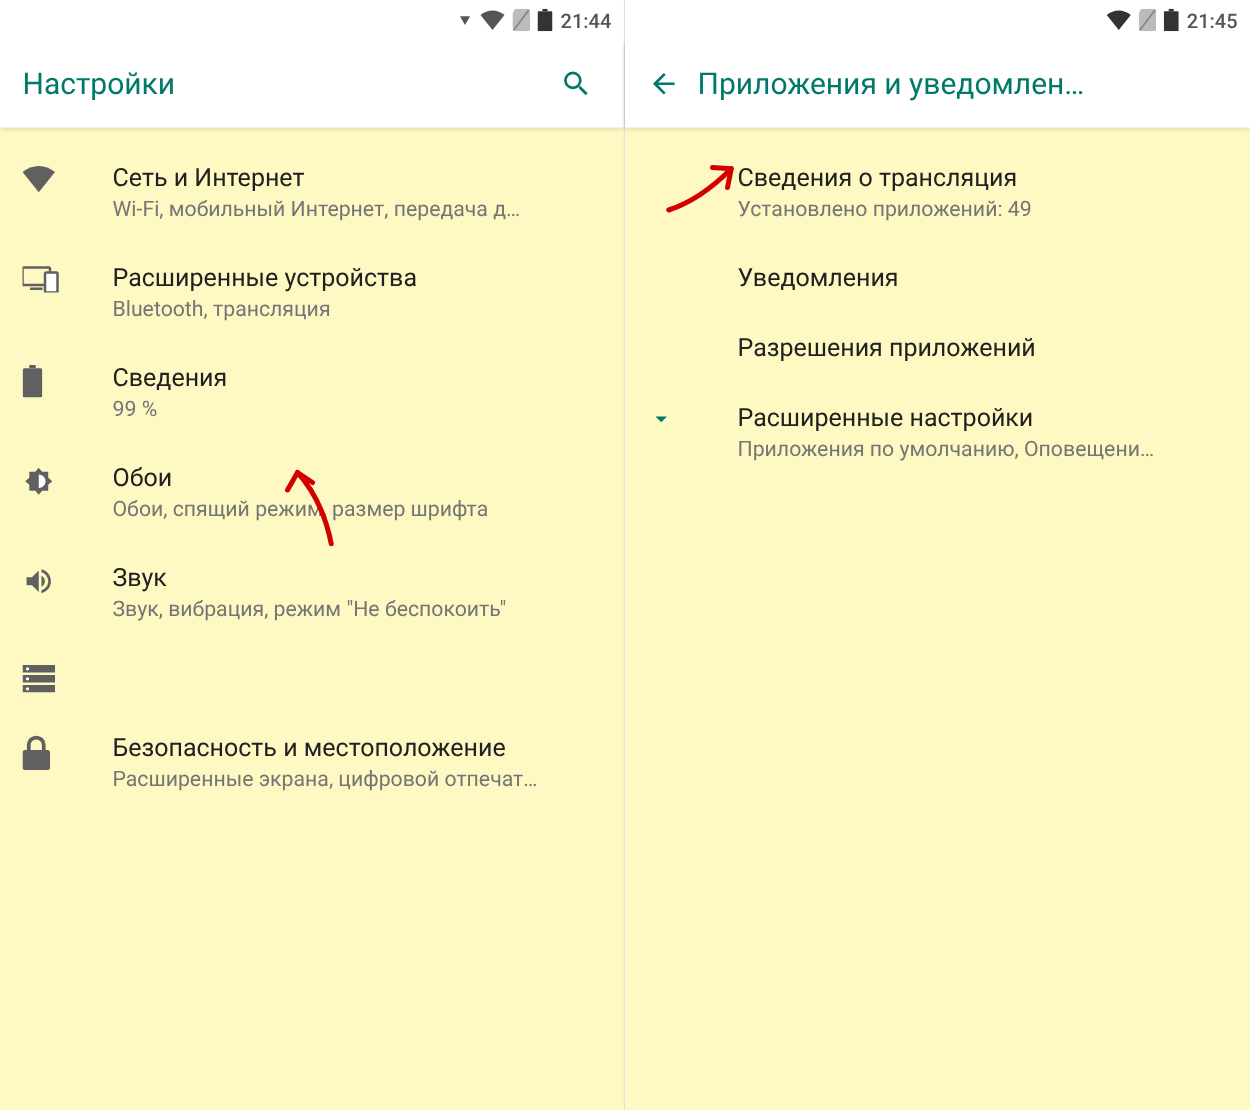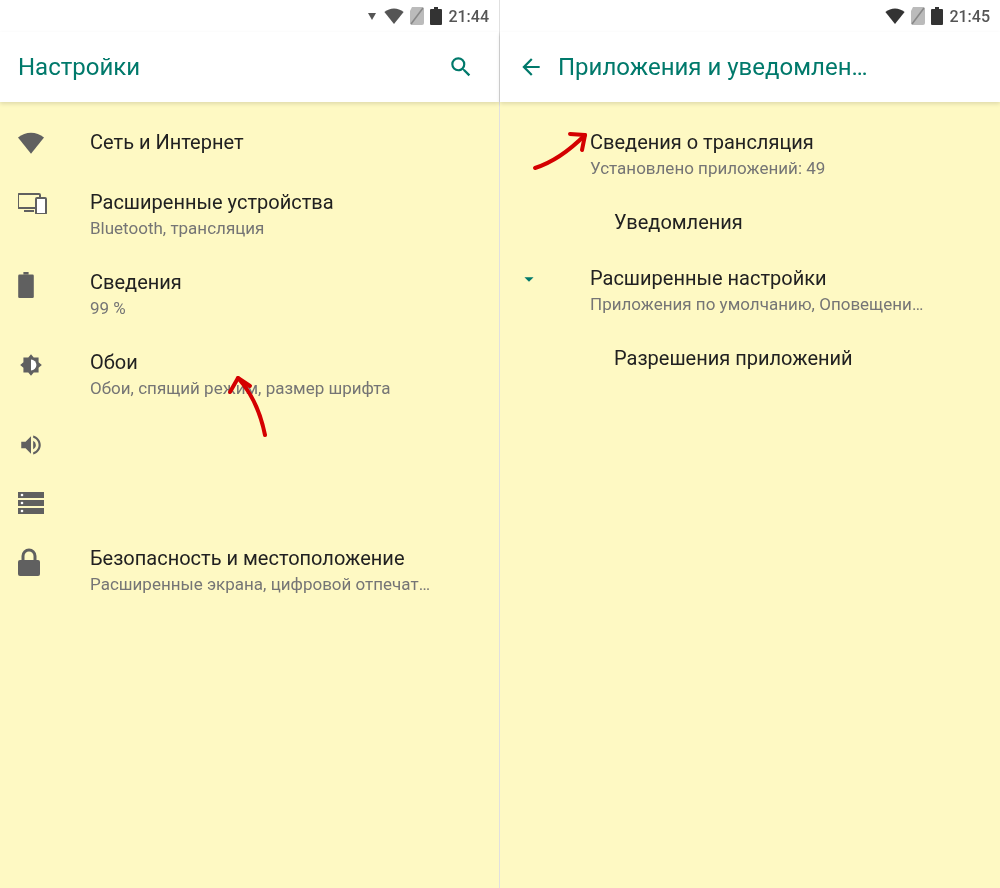--- a/index.html
+++ b/index.html
@@ -101,21 +101,21 @@
     overflow: hidden;
     text-overflow: ellipsis;
   }
   .item .secondary {
     font-size: 17px;
     color: #757575;
     white-space: nowrap;
     overflow: hidden;
     text-overflow: ellipsis;
   }
-  .item.no-sub .primary { margin-bottom: 0; margin-left: 24px; }
+  .item.no-sub .primary { margin-bottom: 0; }
   .item.expand .icon { color: #00796b; }
   .item.expand .icon svg { fill: #00796b; }
   .arrow-annotation {
     position: absolute;
     pointer-events: none;
     z-index: 10;
   }
 </style>
 </head>
 <body>
@@ -149,20 +149,21 @@
   <div class="list">
 
     <div class="item">
       <div class="icon">
         <svg width="26" height="22" viewBox="0 0 24 20">
             <path d="M12 20 L24 5 C17 -1 7 -1 0 5 Z"></path>
           </svg>
       </div>
       <div class="texts">
         <div class="primary">Сеть и Интернет</div>
+        <div class="secondary">Wi-Fi, мобильный Интернет, передача д…</div>
       </div>
     </div>
 
     <div class="item">
       <div class="icon">
         <svg width="30" height="22" viewBox="0 0 30 22">
             <rect x="0" y="2" width="22" height="14" rx="1" fill="none" stroke="#606060" stroke-width="2"></rect>
             <rect x="18" y="6" width="10" height="16" rx="1" fill="#fff" stroke="#606060" stroke-width="2"></rect>
             <rect x="6" y="18" width="10" height="2" fill="#606060"></rect>
           </svg>
@@ -198,20 +199,24 @@
         <div class="primary">Обои</div>
         <div class="secondary">Обои, спящий режим, размер шрифта</div>
       </div>
     </div>
 
     <div class="item">
       <div class="icon">
         <svg width="26" height="26" viewBox="0 0 24 24">
             <path d="M3 9v6h4l5 5V4L7 9H3zm13.5 3A4.5 4.5 0 0 0 14 7.97v8.05c1.48-.73 2.5-2.25 2.5-4.02zM14 3.23v2.06c2.89.86 5 3.54 5 6.71s-2.11 5.85-5 6.71v2.06c4.01-.91 7-4.49 7-8.77s-2.99-7.86-7-8.77z"></path>
           </svg>
+      </div>
+      <div class="texts">
+        <div class="primary">Звук</div>
+        <div class="secondary">Звук, вибрация, режим "Не беспокоить"</div>
       </div>
     </div>
 
     <div class="item">
       <div class="icon">
         <svg width="26" height="22" viewBox="0 0 26 22">
             <rect x="0" y="0" width="26" height="6"></rect>
             <rect x="0" y="8" width="26" height="6"></rect>
             <rect x="0" y="16" width="26" height="6"></rect>
             <circle cx="4" cy="3" r="1.3" fill="#fff"></circle>
@@ -277,36 +282,36 @@
       </div>
     </div>
 
     <div class="item no-sub">
       <div class="icon"></div>
       <div class="texts">
         <div class="primary">Уведомления</div>
       </div>
     </div>
 
+    <div class="item no-sub">
+      <div class="icon"></div>
+      <div class="texts">
+        <div class="primary">Разрешения приложений</div>
+      </div>
+    </div>
+
     <div class="item expand">
       <div class="icon">
         <svg width="22" height="22" viewBox="0 0 24 24">
             <path fill="#00796b" d="M7 10l5 5 5-5z"></path>
           </svg>
       </div>
       <div class="texts">
         <div class="primary">Расширенные настройки</div>
         <div class="secondary">Приложения по умолчанию, Оповещени…</div>
-      </div>
-    </div>
-
-    <div class="item no-sub">
-      <div class="icon"></div>
-      <div class="texts">
-        <div class="primary">Разрешения приложений</div>
       </div>
     </div>
 
   </div>
 
   <svg class="arrow-annotation" style="left:30px; top:120px;" width="70" height="55" viewBox="0 0 70 55">
     <path d="M5 48 Q 30 40 55 15" fill="none" stroke="#d40000" stroke-width="4" stroke-linecap="round"></path>
     <path d="M55 15 L40 14 M55 15 L52 30" fill="none" stroke="#d40000" stroke-width="4" stroke-linecap="round"></path>
   </svg>
 </div>

